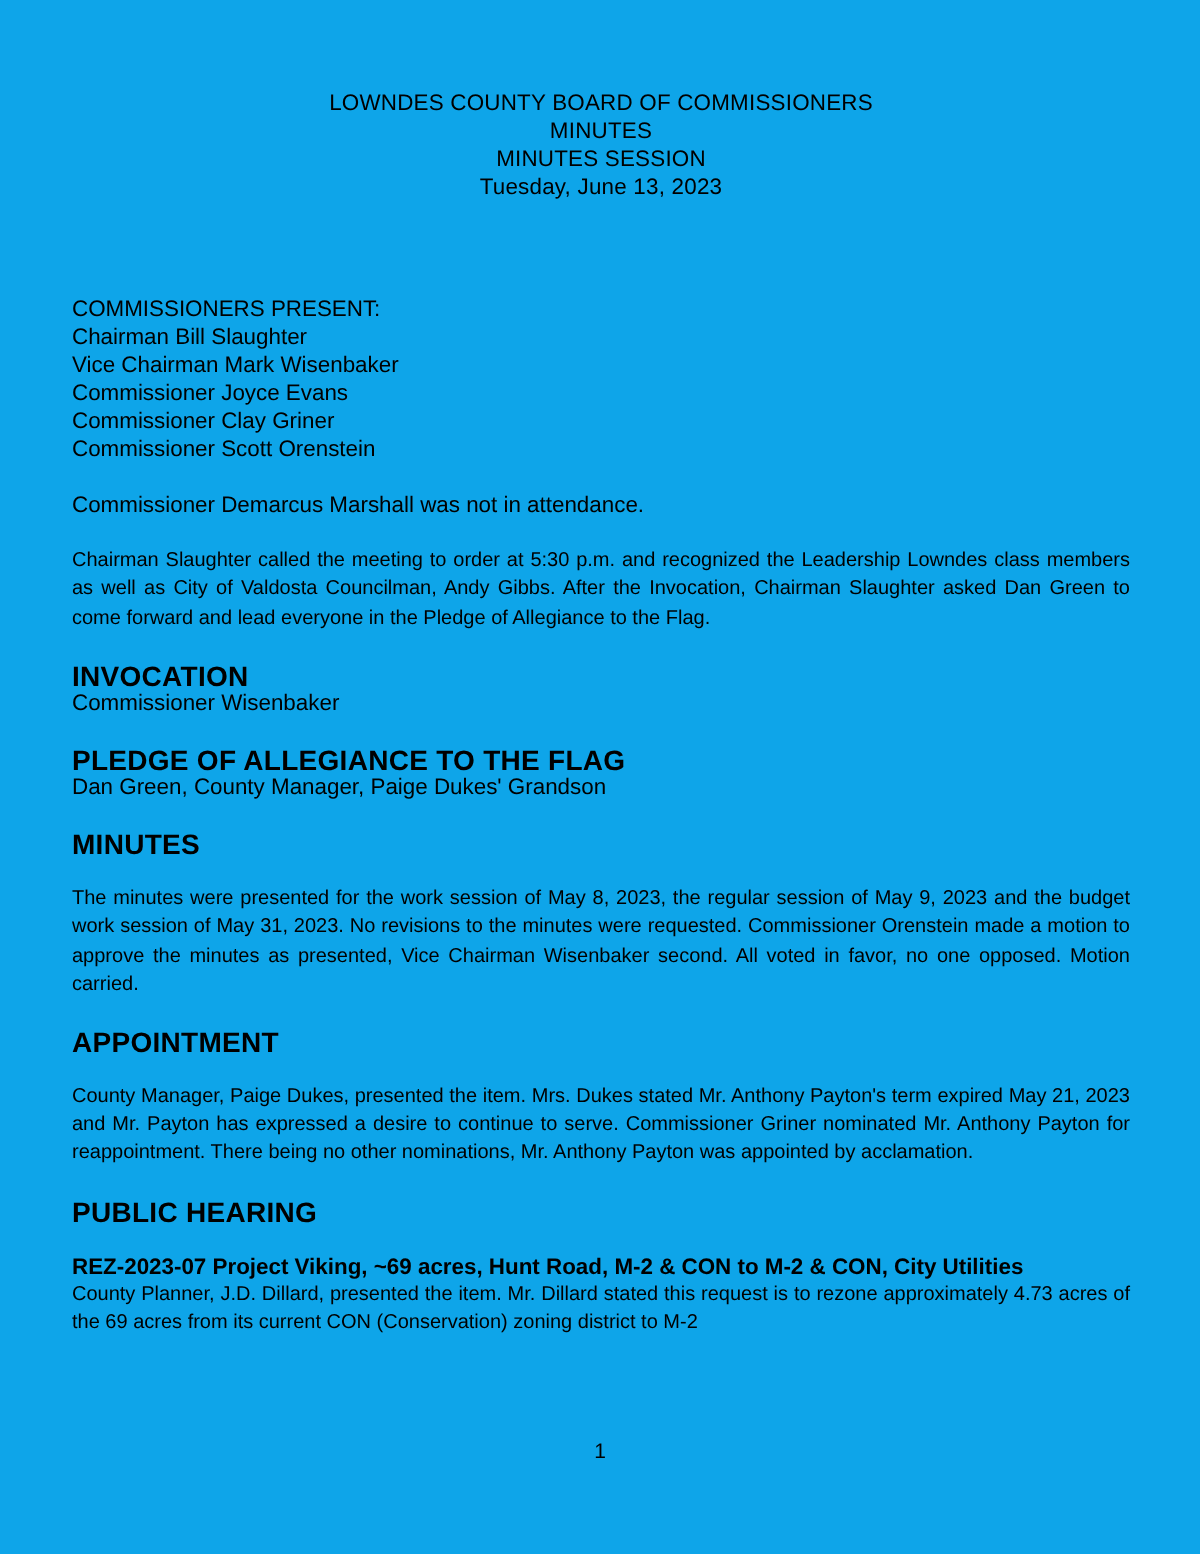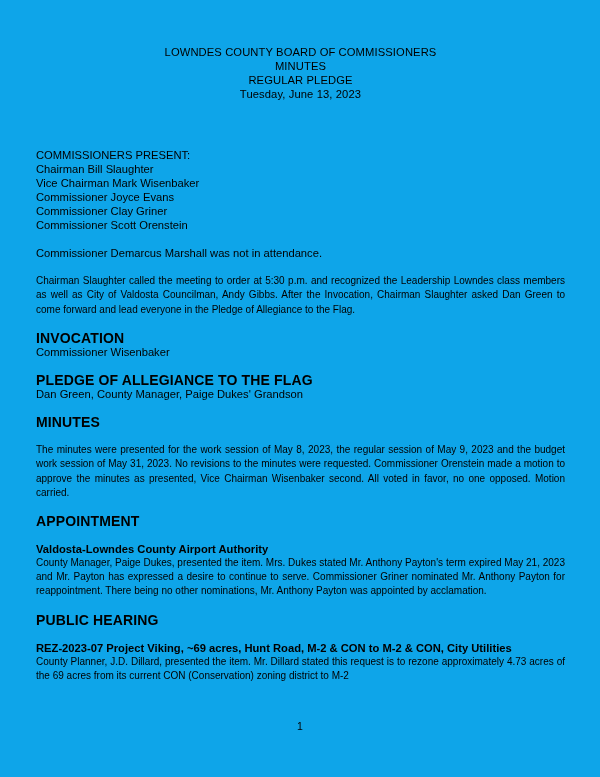--- a/index.html
+++ b/index.html
@@ -83,21 +83,21 @@
 </head>
 <body>
 
 <div class="page">
 
   <div class="content">
 
     <div class="title-block">
       <div>LOWNDES COUNTY BOARD OF COMMISSIONERS</div>
       <div>MINUTES</div>
-      <div>REGULAR PLEDGE</div>
+      <div>MINUTES SESSION</div>
       <div>Tuesday, June 13, 2023</div>
     </div>
 
     <div class="gap-lg"></div>
 
     <div class="roster">
       <div>COMMISSIONERS PRESENT:</div>
       <div>Chairman Bill Slaughter</div>
       <div>Vice Chairman Mark Wisenbaker</div>
       <div>Commissioner Joyce Evans</div>
@@ -130,21 +130,20 @@
     <div class="gap-para"></div>
 
     <p class="body">The minutes were presented for the work session of May 8, 2023, the regular session of May 9, 2023 and the budget work session of May 31, 2023.  No revisions to the minutes were requested.  Commissioner Orenstein made a motion to approve the minutes as presented, Vice Chairman Wisenbaker second.  All voted in favor, no one opposed.  Motion carried.</p>
 
     <div class="gap-sec"></div>
 
     <h2 class="section">APPOINTMENT</h2>
 
     <div class="gap-para"></div>
 
-    <h3 class="subsection">Valdosta-Lowndes County Airport Authority</h3>
     <p class="body">County Manager, Paige Dukes, presented the item.  Mrs. Dukes stated Mr. Anthony Payton's term expired May 21, 2023 and Mr. Payton has expressed a desire to continue to serve.  Commissioner Griner nominated Mr. Anthony Payton for reappointment.  There being no other nominations, Mr. Anthony Payton was appointed by acclamation.</p>
 
     <div class="gap-sec"></div>
 
     <h2 class="section">PUBLIC HEARING</h2>
 
     <div class="gap-para"></div>
 
     <h3 class="subsection">REZ-2023-07 Project Viking, ~69 acres, Hunt Road, M-2 &amp; CON to M-2 &amp; CON, City Utilities</h3>
     <p class="body">County Planner, J.D. Dillard, presented the item.  Mr. Dillard stated this request is to rezone approximately 4.73 acres of the 69 acres from its current CON (Conservation) zoning district to M-2</p>

